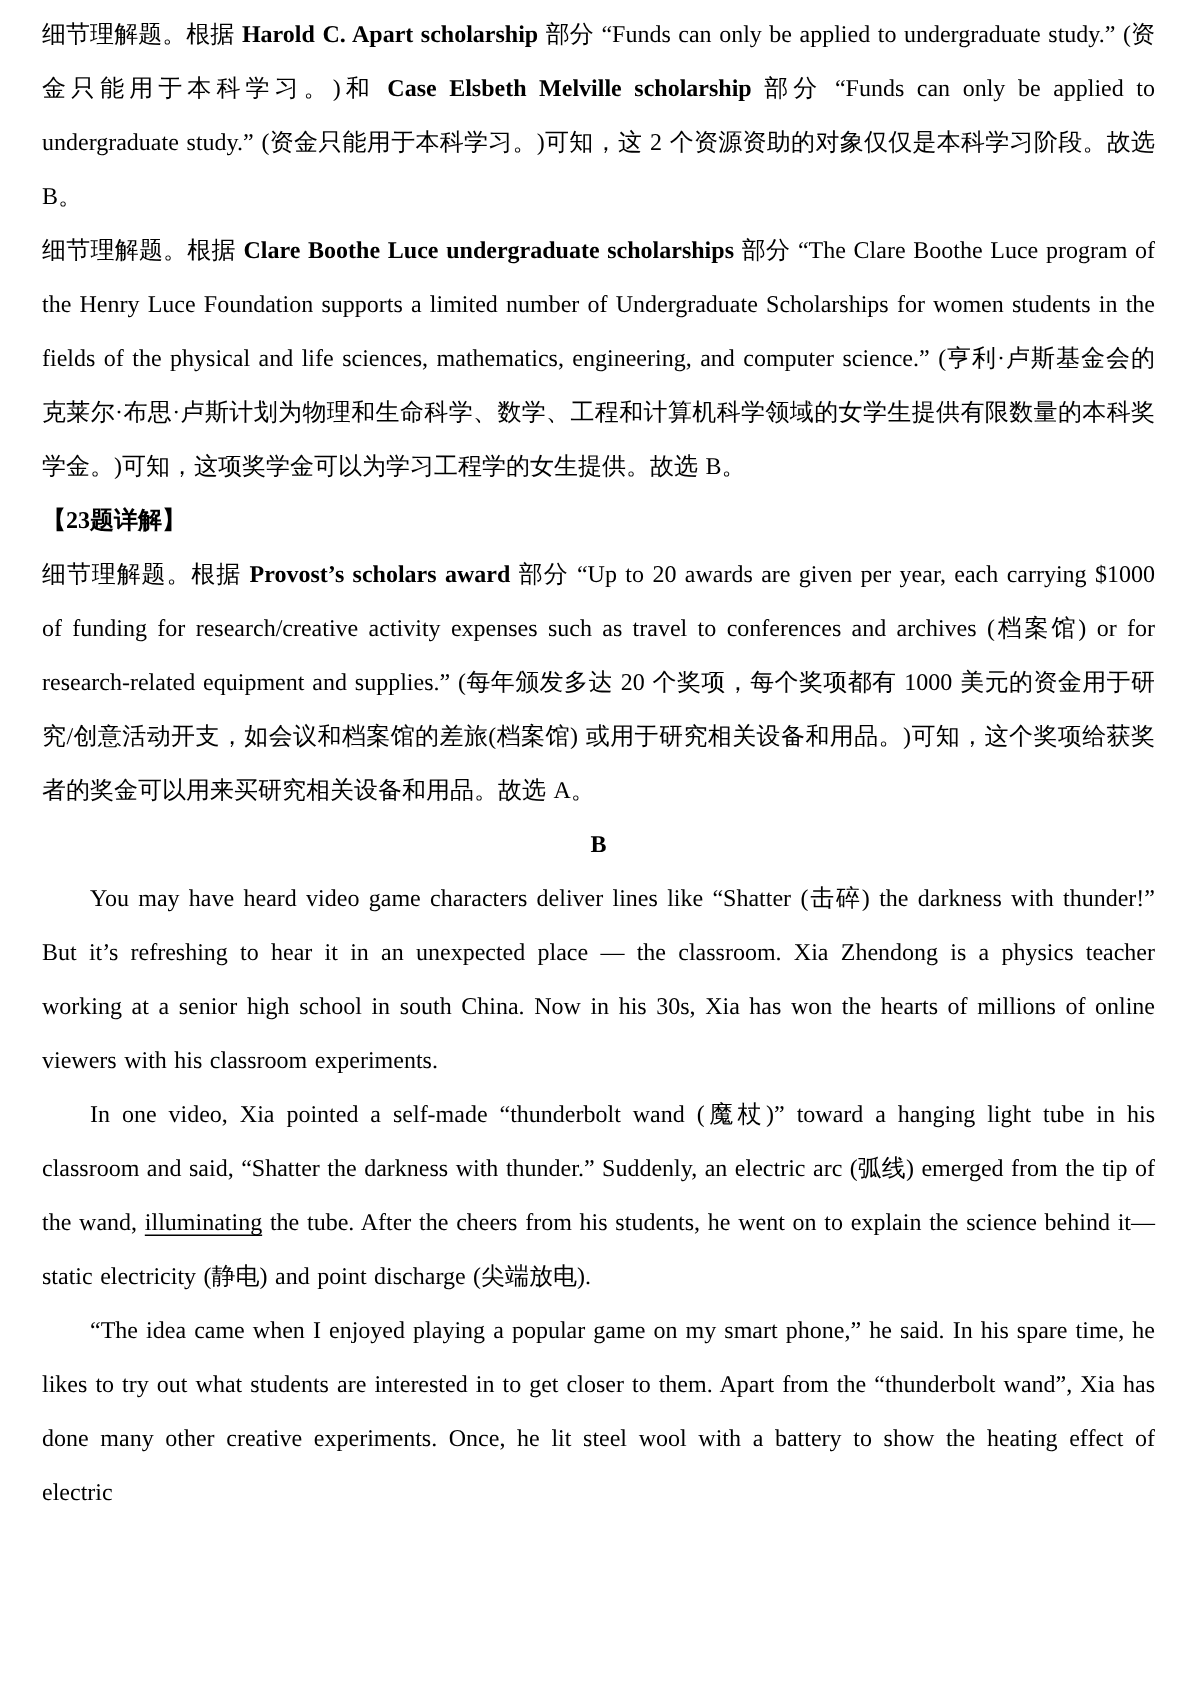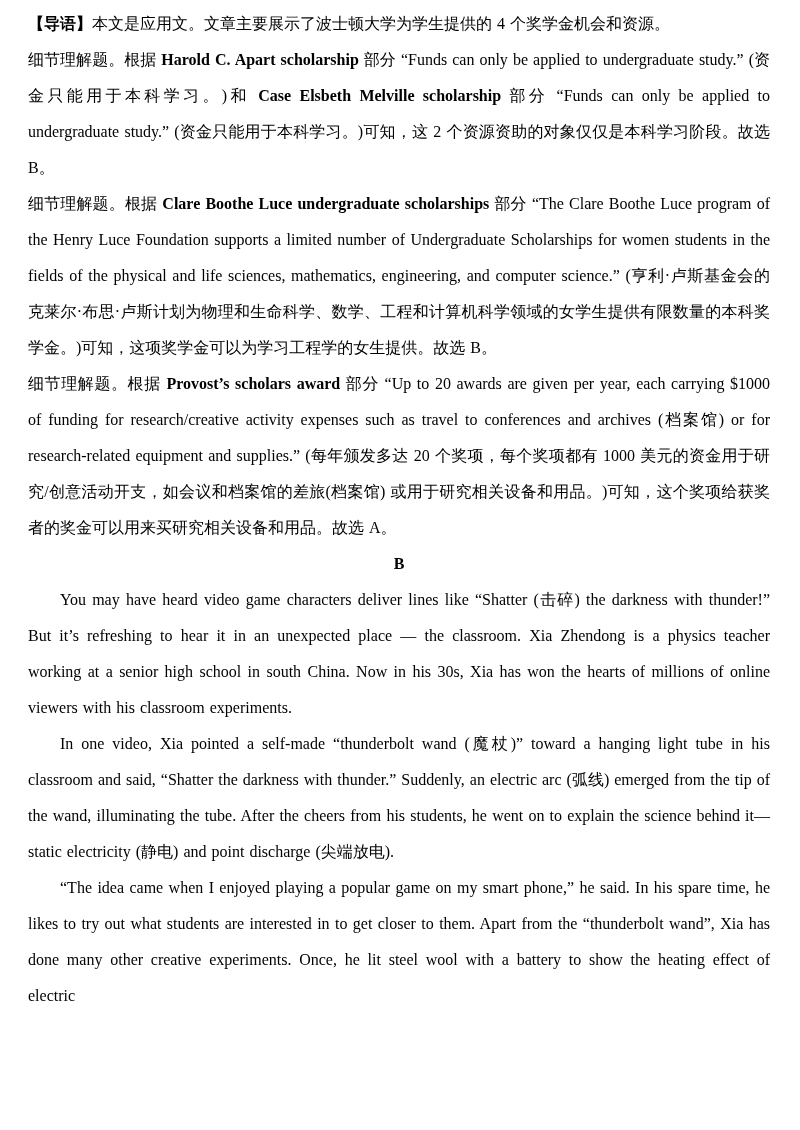--- a/index.html
+++ b/index.html
@@ -28,27 +28,27 @@
     text-align: left;
   }
   .para.center {
     text-align: center;
     font-weight: bold;
   }
   .para.indent {
     text-indent: 2em;
   }
   .seg-b { font-weight: bold; }
-  .seg-u { text-underline-offset: 3px; }
+  .seg-u { text-decoration: underline; text-underline-offset: 3px; }
 </style>
 </head>
 <body>
 
 <div class="doc" id="doc">
-    <p class="para"><span class="seg-b">【导语】</span><span>本文是应用文。文章主要展示了波士顿大学为学生提供的 4 个奖学金机会和资源。</span></p>
     <p class="para"><span>细节理解题。根据 </span><span class="seg-b">Harold C. Apart scholarship</span><span> 部分 “Funds can only be applied to undergraduate study.” (资金只能用于本科学习。)和 </span><span class="seg-b">Case Elsbeth Melville scholarship</span><span> 部分 “Funds can only be applied to undergraduate study.” (资金只能用于本科学习。)可知，这 2 个资源资助的对象仅仅是本科学习阶段。故选 B。</span></p>
     <p class="para"><span>细节理解题。根据 </span><span class="seg-b">Clare Boothe Luce undergraduate scholarships</span><span> 部分 “The Clare Boothe Luce program of the Henry Luce Foundation supports a limited number of Undergraduate Scholarships for women students in the fields of the physical and life sciences, mathematics, engineering, and computer science.” (亨利·卢斯基金会的克莱尔·布思·卢斯计划为物理和生命科学、数学、工程和计算机科学领域的女学生提供有限数量的本科奖学金。)可知，这项奖学金可以为学习工程学的女生提供。故选 B。</span></p>
+    <p class="para heading"><span>【23题详解】</span></p>
     <p class="para"><span>细节理解题。根据 </span><span class="seg-b">Provost’s scholars award</span><span> 部分 “Up to 20 awards are given per year, each carrying $1000 of funding for research/creative activity expenses such as travel to conferences and archives (档案馆) or for research-related equipment and supplies.” (每年颁发多达 20 个奖项，每个奖项都有 1000 美元的资金用于研究/创意活动开支，如会议和档案馆的差旅(档案馆) 或用于研究相关设备和用品。)可知，这个奖项给获奖者的奖金可以用来买研究相关设备和用品。故选 A。</span></p>
     <p class="para center"><span>B</span></p>
     <p class="para indent"><span>You may have heard video game characters deliver lines like “Shatter (击碎) the darkness with thunder!” But it’s refreshing to hear it in an unexpected place — the classroom. Xia Zhendong is a physics teacher working at a senior high school in south China. Now in his 30s, Xia has won the hearts of millions of online viewers with his classroom experiments.</span></p>
     <p class="para indent"><span>In one video, Xia pointed a self-made “thunderbolt wand (魔杖)” toward a hanging light tube in his classroom and said, “Shatter the darkness with thunder.” Suddenly, an electric arc (弧线) emerged from the tip of the wand, </span><span class="seg-u">illuminating</span><span> the tube. After the cheers from his students, he went on to explain the science behind it—static electricity (静电) and point discharge (尖端放电).</span></p>
     <p class="para indent"><span>“The idea came when I enjoyed playing a popular game on my smart phone,” he said. In his spare time, he likes to try out what students are interested in to get closer to them. Apart from the “thunderbolt wand”, Xia has done many other creative experiments. Once, he lit steel wool with a battery to show the heating effect of electric</span></p>
   </div>
 
 </body></html>

